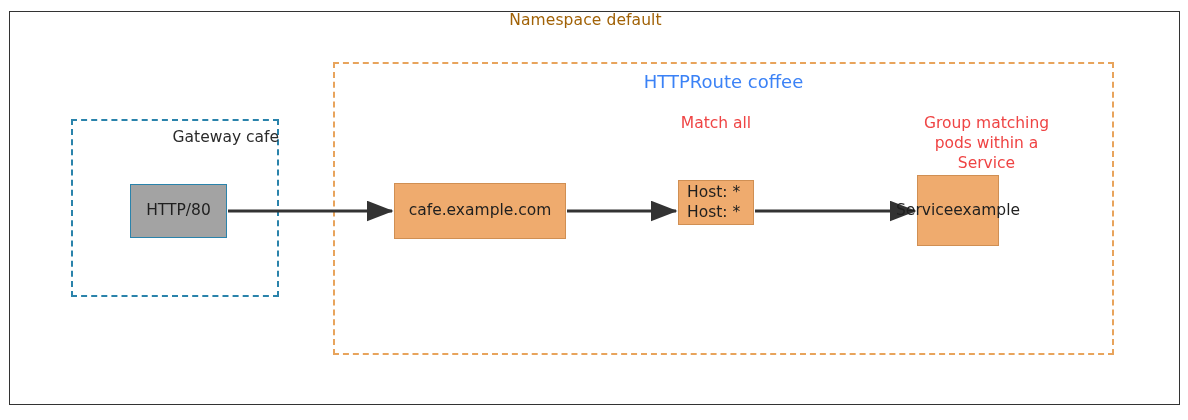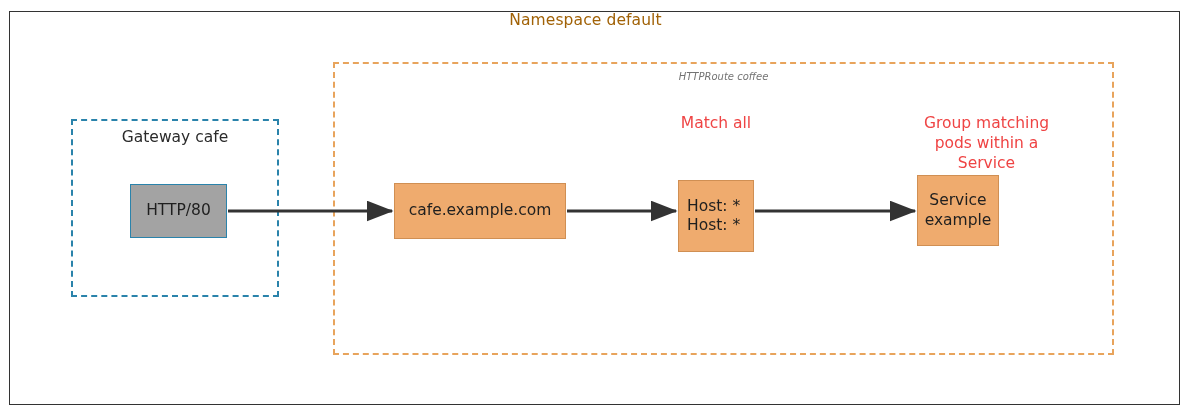--- a/index.html
+++ b/index.html
@@ -49,41 +49,40 @@
     border: 2px dashed #e8a45c;
     background: transparent;
     box-sizing: border-box;
   }
   .httproute-title {
     position: absolute;
     left: 333px;
     top: 71px;
     width: 781px;
     text-align: center;
-    font-size: 10px;
-    color: #737373;
-    font-style: italic;
+    font-size: 18px;
+    color: #3b82f6;
   }
 
   .gateway-box {
     position: absolute;
     left: 71px;
     top: 119px;
     width: 208px;
     height: 178px;
     border: 2px dashed #2a83ab;
     background: transparent;
     box-sizing: border-box;
   }
   .gateway-title {
     position: absolute;
     left: 71px;
     top: 128px;
     width: 208px;
-    text-align: center;
+    text-align: right;
     font-size: 15.5px;
     color: #2b2b2b;
   }
 
   
   .node {
     position: absolute;
     box-sizing: border-box;
     display: flex;
     align-items: center;
@@ -112,39 +111,38 @@
     left: 394px;
     top: 183px;
     width: 172px;
     height: 56px;
     justify-content: center;
   }
   #node-match {
     left: 678px;
     top: 180px;
     width: 76px;
-    height: 72px;
+    height: 45px;
     justify-content: flex-start;
     padding-left: 8px;
     text-align: left;
   }
   #node-service {
     left: 917px;
     top: 175px;
     width: 82px;
     height: 71px;
   }
   .node-lines {
     display: flex;
     flex-direction: column;
     align-items: flex-start;
   }
   .node-lines-centered {
     display: flex;
-    flex-direction: column;
     align-items: center;
   }
 
   
   .caption {
     position: absolute;
     font-size: 15.5px;
     color: #ef4444;
     text-align: center;
     line-height: 1.3;

